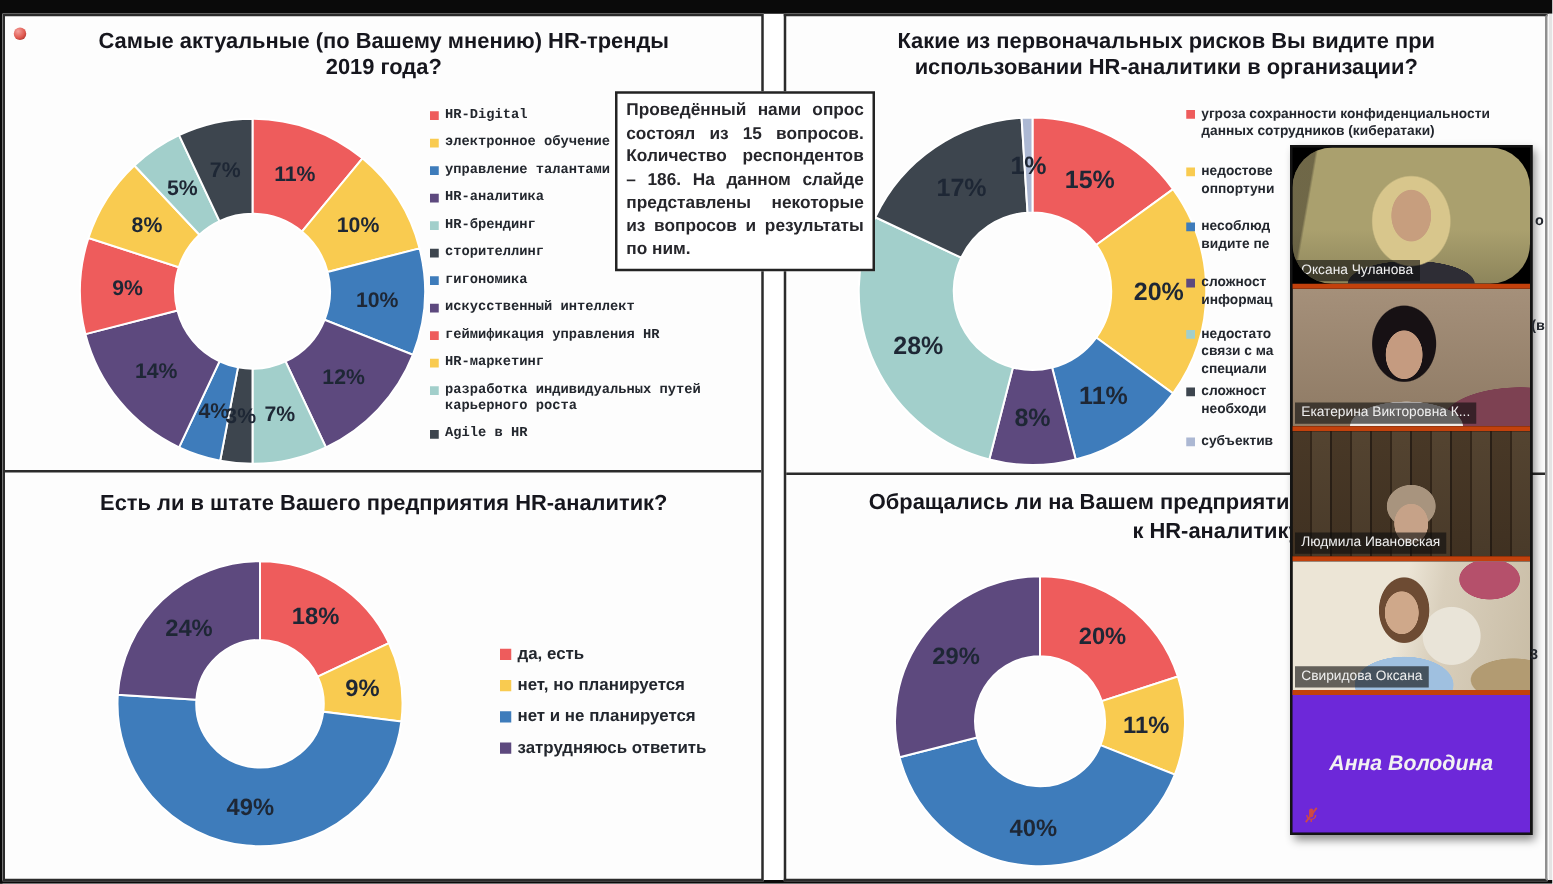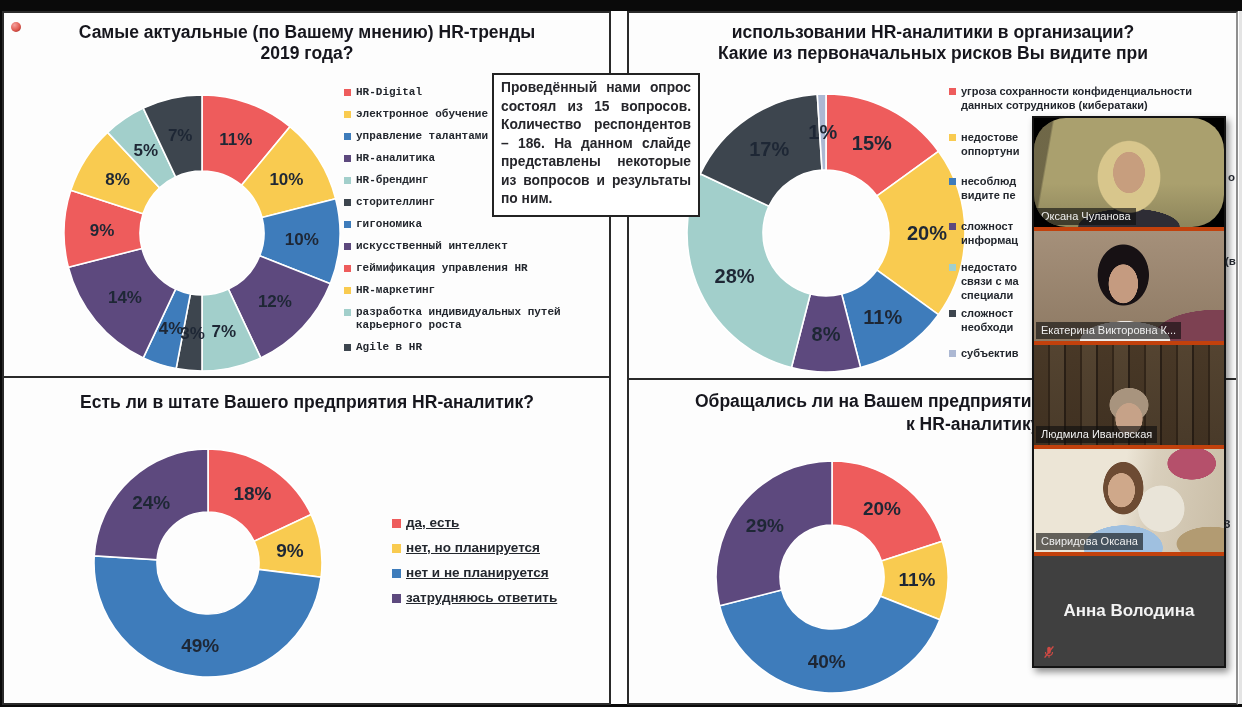--- a/index.html
+++ b/index.html
@@ -29,21 +29,21 @@
   .note-box{left:492px;top:73px;width:208px;border:2px solid #232323;background:#ffffff;
     padding:4px 7px 6px;box-sizing:border-box;}
   .note-box .note-text{font-size:13.8px;font-weight:700;line-height:18.5px;color:#26262b;
     text-align:justify;}
   
   .legend{color:#23272e;}
   .lg-item{display:flex;align-items:flex-start;margin-bottom:9px;}
   .lg-marker{flex:0 0 auto;width:7px;height:7px;margin:3px 5px 0 0;}
   .legend-1{left:344px;top:86px;width:268px;font-family:Liberation Mono, monospace;}
   .legend-1 .lg-label{font-size:11px;font-weight:600;line-height:13px;}
-  .legend-3{left:392px;top:515px;width:230px;text-decoration:underline;}
+  .legend-3{left:400px;top:515px;width:230px;}
   .legend-3 .lg-item{margin-bottom:10px;}
   .legend-3 .lg-marker{width:9px;height:9px;margin-top:4px;}
   .legend-3 .lg-label{font-size:13.5px;font-weight:700;line-height:15px;}
   .lg2-item{position:absolute;left:949px;display:flex;align-items:flex-start;}
   .lg2-lines{width:78px;overflow:hidden;}
   .lg2-line{font-size:11px;font-weight:600;line-height:14px;color:#23272e;white-space:nowrap;}
   .lg2-item .lg-marker{margin-top:4px;}
   
   .stray{position:absolute;font-size:11.5px;font-weight:600;color:#23272e;z-index:60;white-space:nowrap;}
   
@@ -70,21 +70,21 @@
     linear-gradient(rgba(20,12,6,.18), rgba(20,12,6,.32)),
     repeating-linear-gradient(90deg, #54422e 0 14px, #3b2d1f 14px 16px, #62503a 16px 30px, #2f241a 30px 32px);}
   .scene-sviridova{background-image:
     radial-gradient(ellipse 23px 29px at 46% 40%, #cfa88a 0 58%, rgba(0,0,0,0) 60%),
     radial-gradient(ellipse 33px 43px at 47% 38%, #6d4b33 0 60%, rgba(0,0,0,0) 62%),
     radial-gradient(ellipse 56px 32px at 47% 96%, #9fc0e0 0 70%, rgba(0,0,0,0) 71%),
     radial-gradient(ellipse 38px 38px at 67% 58%, #e9e4d8 0 60%, rgba(0,0,0,0) 62%),
     radial-gradient(ellipse 30px 20px at 83% 14%, #b5506b 0 80%, rgba(0,0,0,0) 82%),
     radial-gradient(ellipse 48px 24px at 93% 92%, #b29b72 0 70%, rgba(0,0,0,0) 72%),
     linear-gradient(100deg, #ece5d6 0 45%, #d9cfbc 60%, #c9bda6);}
-  .tile-blank{background:#404040;display:flex;align-items:center;justify-content:center;}
+  .tile-blank{background:#6d28d9;display:flex;align-items:center;justify-content:center;font-style:italic;}
   .blank-name{color:#f2f2f2;font-weight:700;font-size:17px;}
   .name-tag{position:absolute;left:2px;bottom:2px;background:rgba(15,15,15,.62);color:#efefef;
     font-size:11px;line-height:14px;padding:1px 5px 2px;white-space:nowrap;max-width:178px;
     overflow:hidden;}
   .mic-muted{position:absolute;left:8px;bottom:7px;width:14px;height:14px;}
   .donut-wrap{position:absolute;}
 </style>
 </head>
 <body>
 
@@ -100,22 +100,22 @@
   <div class="h-divider" style="top:365px;"></div>
 </div>
 
 <div class="abs record-dot"></div>
 
 <div class="abs q-title" id="title-1" style="left:32px;top:22px;width:550px;">
     <div class="q-title-line">Самые актуальные (по Вашему мнению) HR-тренды</div>
     <div class="q-title-line">2019 года?</div>
   </div>
 <div class="abs q-title" id="title-2" style="left:640px;top:22px;width:586px;">
+    <div class="q-title-line">Какие из первоначальных рисков Вы видите при</div>
     <div class="q-title-line">использовании HR-аналитики в организации?</div>
-    <div class="q-title-line">Какие из первоначальных рисков Вы видите при</div>
   </div>
 <div class="abs q-title" id="title-3" style="left:32px;top:392px;width:550px;">
     <div class="q-title-line">Есть ли в штате Вашего предприятия HR-аналитик?</div>
   </div>
 <div id="title-4">
     <span class="title-frag" style="left: 695px; top: 391px;">Обращались ли на Вашем предприятии</span>
     <span class="title-frag" style="left: 870px; top: 414px; margin-left: 36px;">к HR-аналитику?</span>
   </div>
 
 <div class="donut-wrap" id="donut-1" style="left: 61px; top: 92px;"><svg width="282" height="282" viewBox="0 0 282 282">

